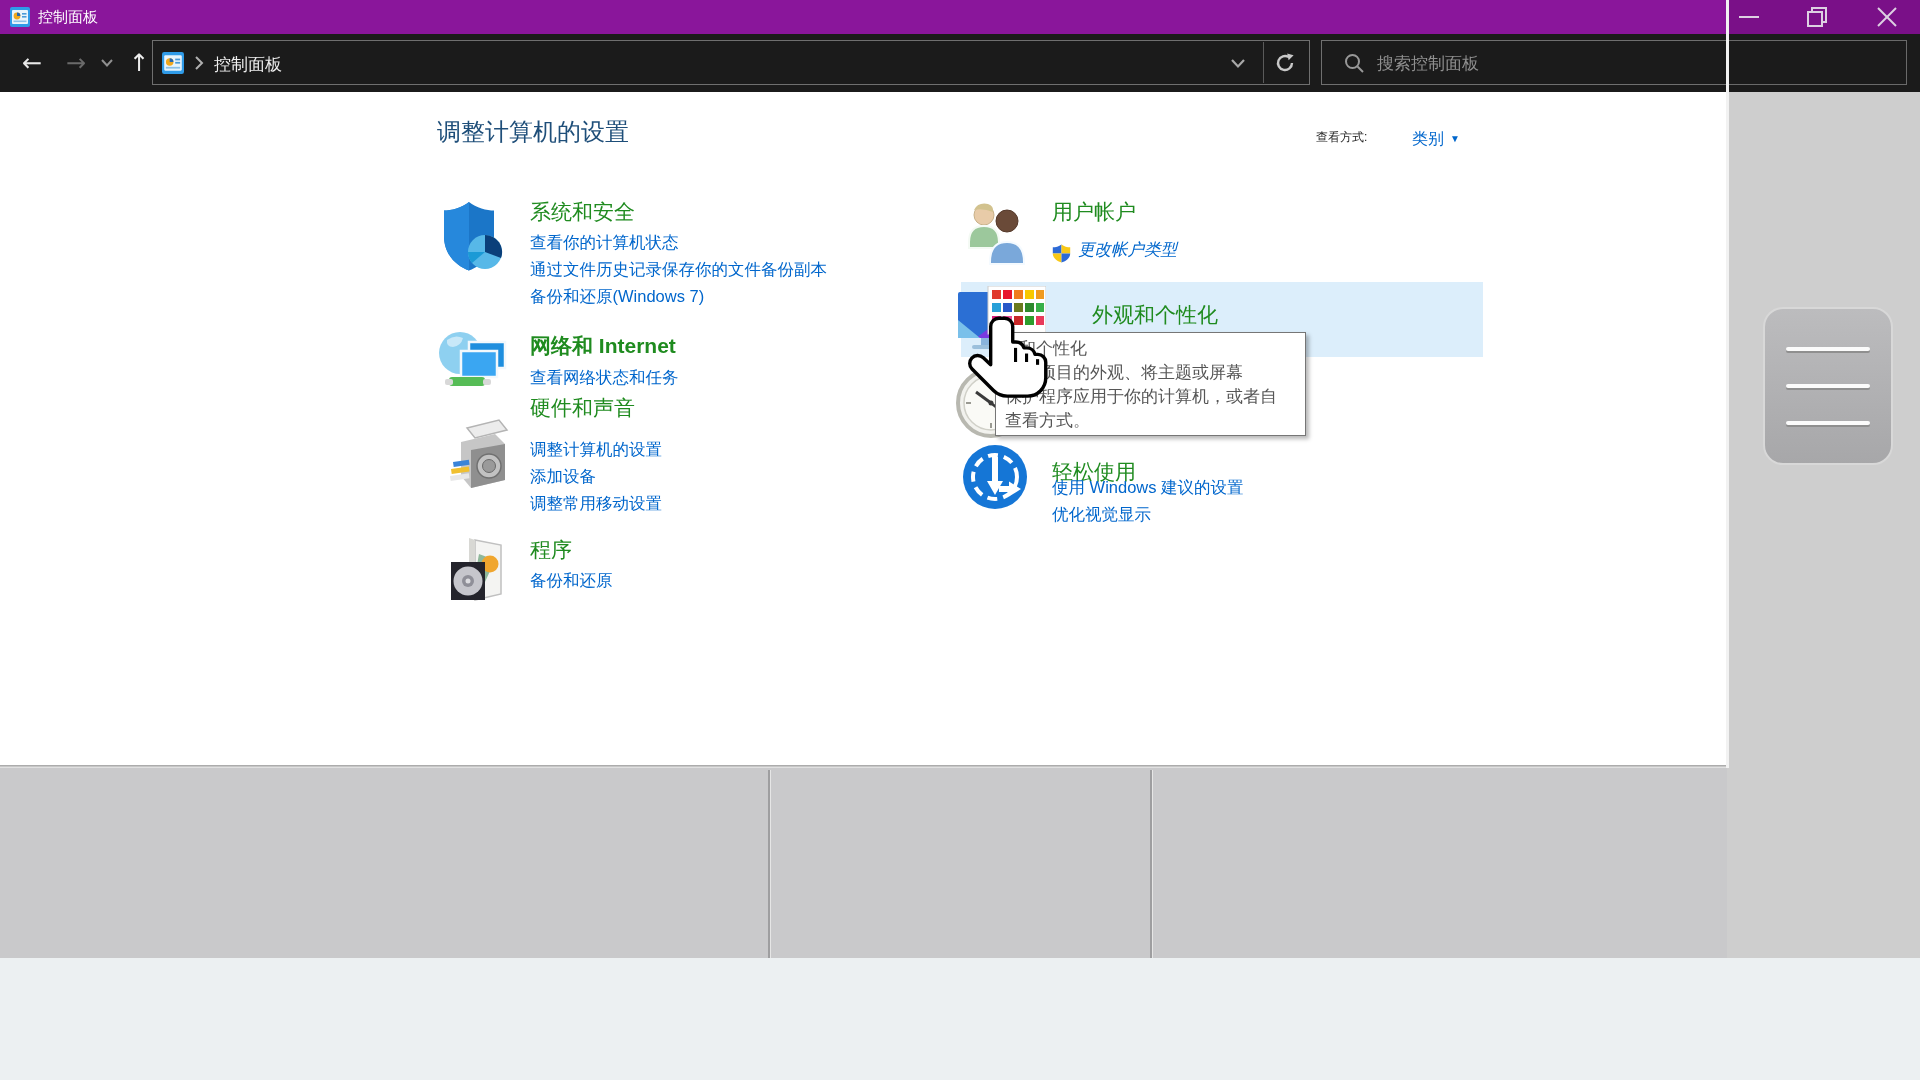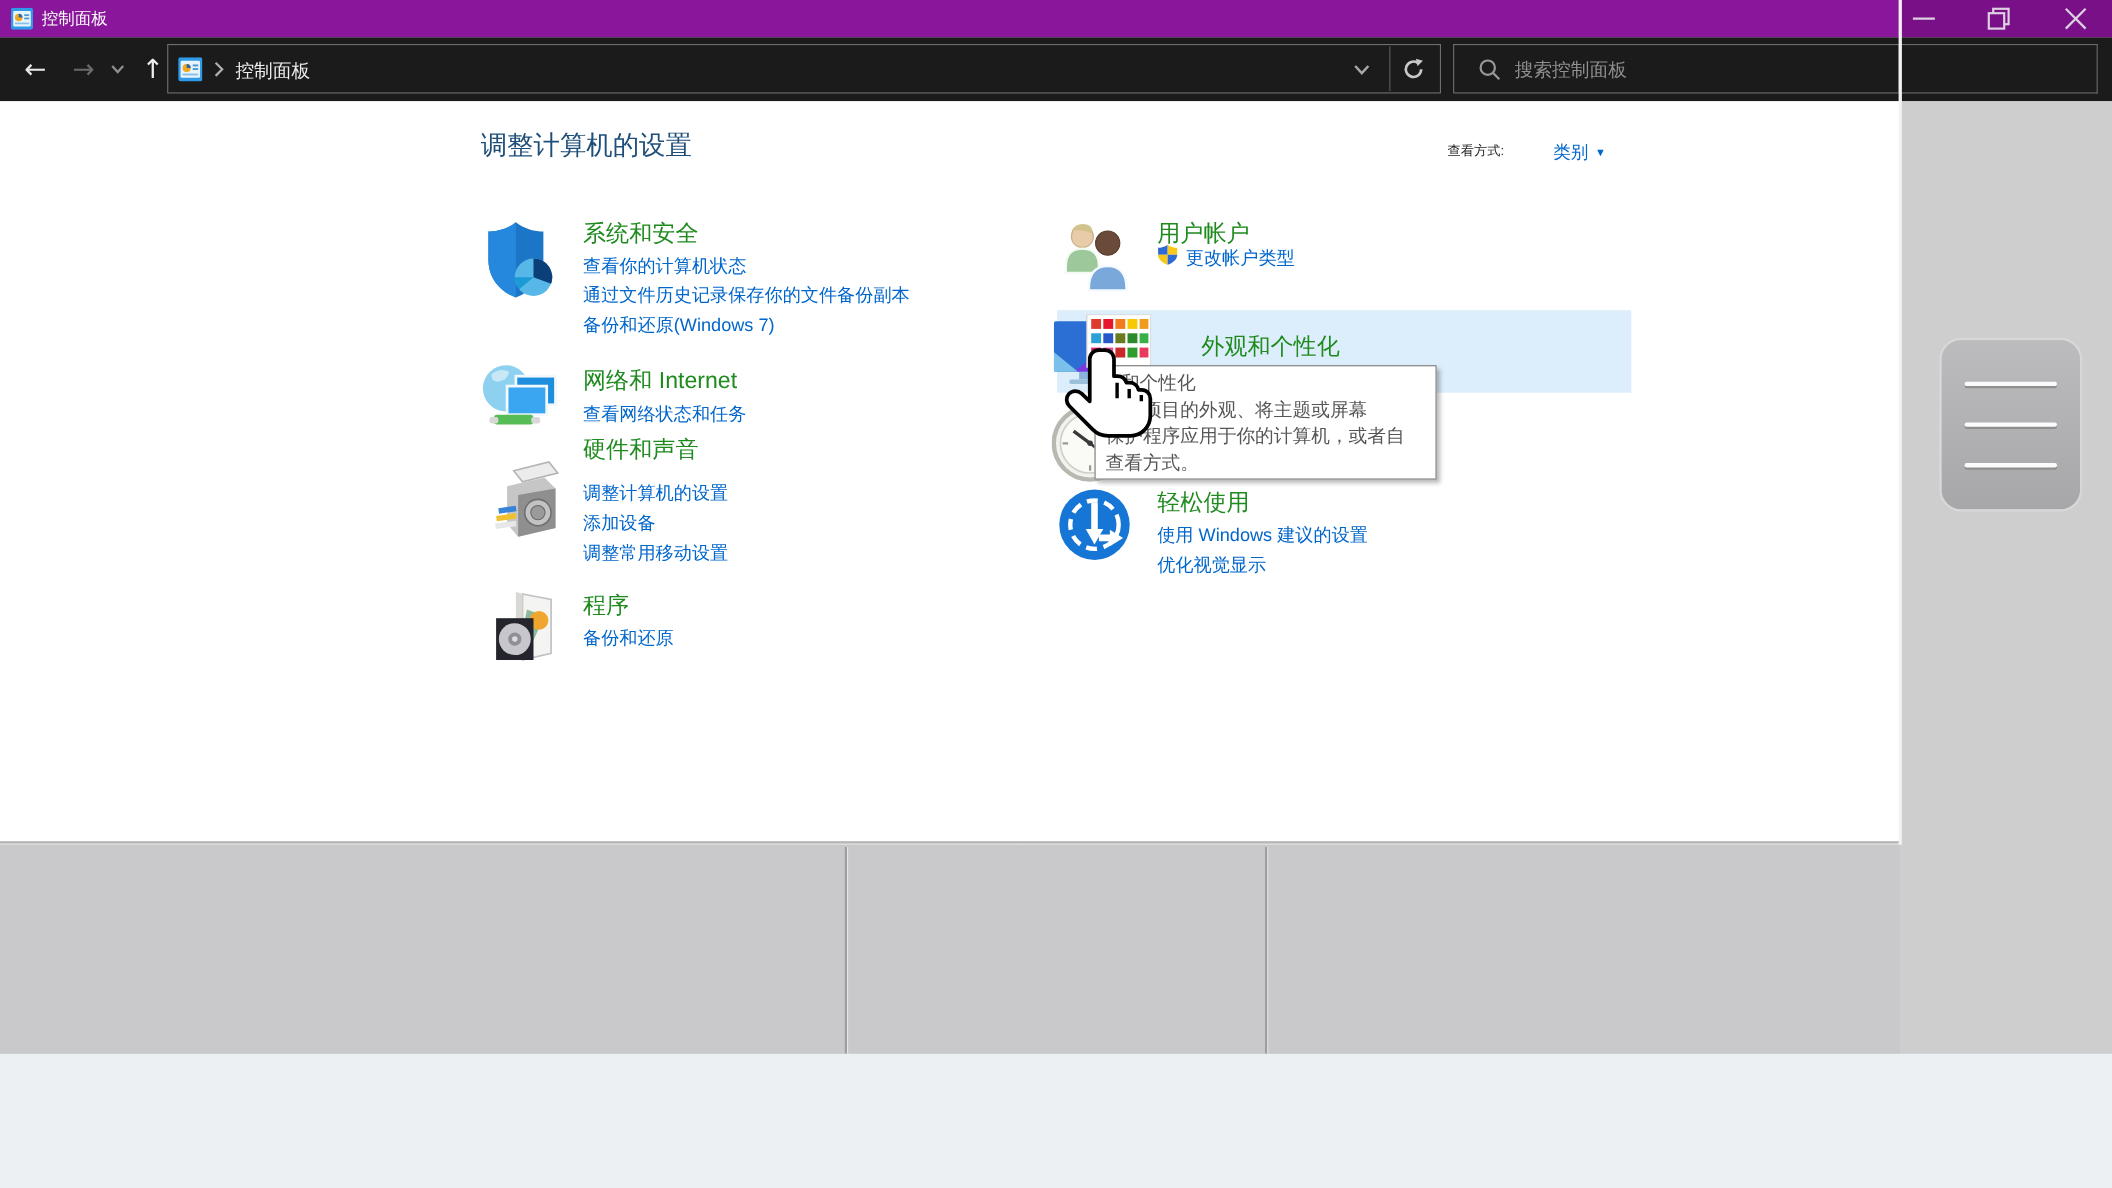--- a/index.html
+++ b/index.html
@@ -194,21 +194,21 @@
   <svg width="72" height="66" viewBox="0 0 72 66">
     <circle cx="23" cy="23" r="21" fill="#8ed0f0"></circle>
     <path d="M10 10 q8 -6 16 -2 q-2 8 -10 9 q-7 0 -6 -7z M28 26 q9 -3 13 3 q-3 8 -11 7 q-5 -4 -2 -10z" fill="#c8e8f8"></path>
     <rect x="32" y="12" width="36" height="26" fill="#1e8ede" stroke="#f2f8fc" stroke-width="2.5"></rect>
     <rect x="24" y="21" width="36" height="26" fill="#3aa6f2" stroke="#f2f8fc" stroke-width="2.5"></rect>
     <rect x="12" y="47" width="36" height="9" rx="3" fill="#56bc56"></rect>
     <rect x="8" y="49" width="8" height="6" rx="2" fill="#d8d8d8"></rect>
     <rect x="46" y="49" width="8" height="6" rx="2" fill="#d8d8d8"></rect>
   </svg>
 </div>
-<div class="abs cat-title" style="left:530px;top:332px;">网络和 Internet</div>
+<div class="abs cat-title" style="left:530px;top:332px;font-weight:bold;">网络和 Internet</div>
 <div class="abs" style="left:530px;top:364px;">
   <span class="cat-link">查看网络状态和任务</span>
 </div>
 
 <div class="abs" style="left:447px;top:414px;">
   <svg width="64" height="80" viewBox="0 0 64 80">
     <polygon points="20,14 52,6 60,16 28,24" fill="#ececec" stroke="#b4b4b4" stroke-width="1.5"></polygon>
     <polygon points="14,28 48,20 58,30 58,66 24,74 14,62" fill="#c6c6c6"></polygon>
     <polygon points="24,36 58,30 58,66 24,74" fill="#8f8f8f"></polygon>
     <circle cx="42" cy="52" r="12" fill="#c2c2c2" stroke="#707070" stroke-width="1.5"></circle>
@@ -245,21 +245,21 @@
 <div class="abs" style="left:963px;top:200px;">
   <svg width="68" height="66" viewBox="0 0 68 66">
     <circle cx="21" cy="15" r="10" fill="#e8cba8" stroke="#c8b088" stroke-width="1"></circle>
     <path d="M11 10 q4 -8 14 -6 q6 2 5 8 q-10 -4 -19 -2z" fill="#d2c28e"></path>
     <path d="M6 42 q0 -16 15 -16 q15 0 15 16 v6 H6 z" fill="#9cc89c" stroke="#f4faf4" stroke-width="2"></path>
     <circle cx="44" cy="21" r="11" fill="#6a4a38" stroke="#55392b" stroke-width="1"></circle>
     <path d="M27 62 q0 -20 17 -20 q17 0 17 20 v2 H27 z" fill="#7aa8da" stroke="#f4faff" stroke-width="2"></path>
   </svg>
 </div>
 <div class="abs cat-title" style="left:1052px;top:198px;">用户帐户</div>
-<div class="abs" style="left:1052px;top:222px;display:flex;align-items:flex-start;gap:7px;">
+<div class="abs" style="left:1052px;top:236px;display:flex;align-items:flex-end;gap:7px;font-style:italic;">
   <span>
     <svg width="19" height="19" viewBox="0 0 19 19">
       <path d="M9.5 0.5 C7 2.5 3.5 3.3 0.8 3.3 V9.5 H9.5 Z" fill="#2d6ad6"></path>
       <path d="M9.5 0.5 C12 2.5 15.5 3.3 18.2 3.3 V9.5 H9.5 Z" fill="#f8c818"></path>
       <path d="M0.8 9.5 C0.8 14.5 6 17.5 9.5 18.6 V9.5 Z" fill="#f8c818"></path>
       <path d="M18.2 9.5 C18.2 14.5 13 17.5 9.5 18.6 V9.5 Z" fill="#2d6ad6"></path>
     </svg>
   </span>
   <span class="cat-link">更改帐户类型</span>
 </div>
@@ -327,21 +327,21 @@
 <div class="abs" style="left:961px;top:443px;">
   <svg width="68" height="68" viewBox="0 0 68 68">
     <circle cx="34" cy="34" r="32" fill="#1576d6"></circle>
     <circle cx="34" cy="34" r="22" fill="none" stroke="#ffffff" stroke-width="4" stroke-dasharray="10 6"></circle>
     <line x1="34" y1="14" x2="34" y2="40" stroke="#ffffff" stroke-width="6"></line>
     <polygon points="34,52 26,38 42,38" fill="#ffffff"></polygon>
     <line x1="38" y1="46" x2="54" y2="46" stroke="#ffffff" stroke-width="6"></line>
     <polygon points="60,46 48,38.5 48,53.5" fill="#ffffff"></polygon>
   </svg>
 </div>
-<div class="abs cat-title" style="left:1052px;top:443px;">轻松使用</div>
+<div class="abs cat-title" style="left:1052px;top:458px;">轻松使用</div>
 <div class="abs" style="left:1052px;top:474px;">
   <span class="cat-link">使用 Windows 建议的设置</span>
   <span class="cat-link">优化视觉显示</span>
 </div>
 
 <div class="abs right-strip"></div>
 <div class="abs bottom-gray"></div>
 <div class="abs vline1"></div>
 <div class="abs vline2"></div>
 <div class="abs white-line"></div>

